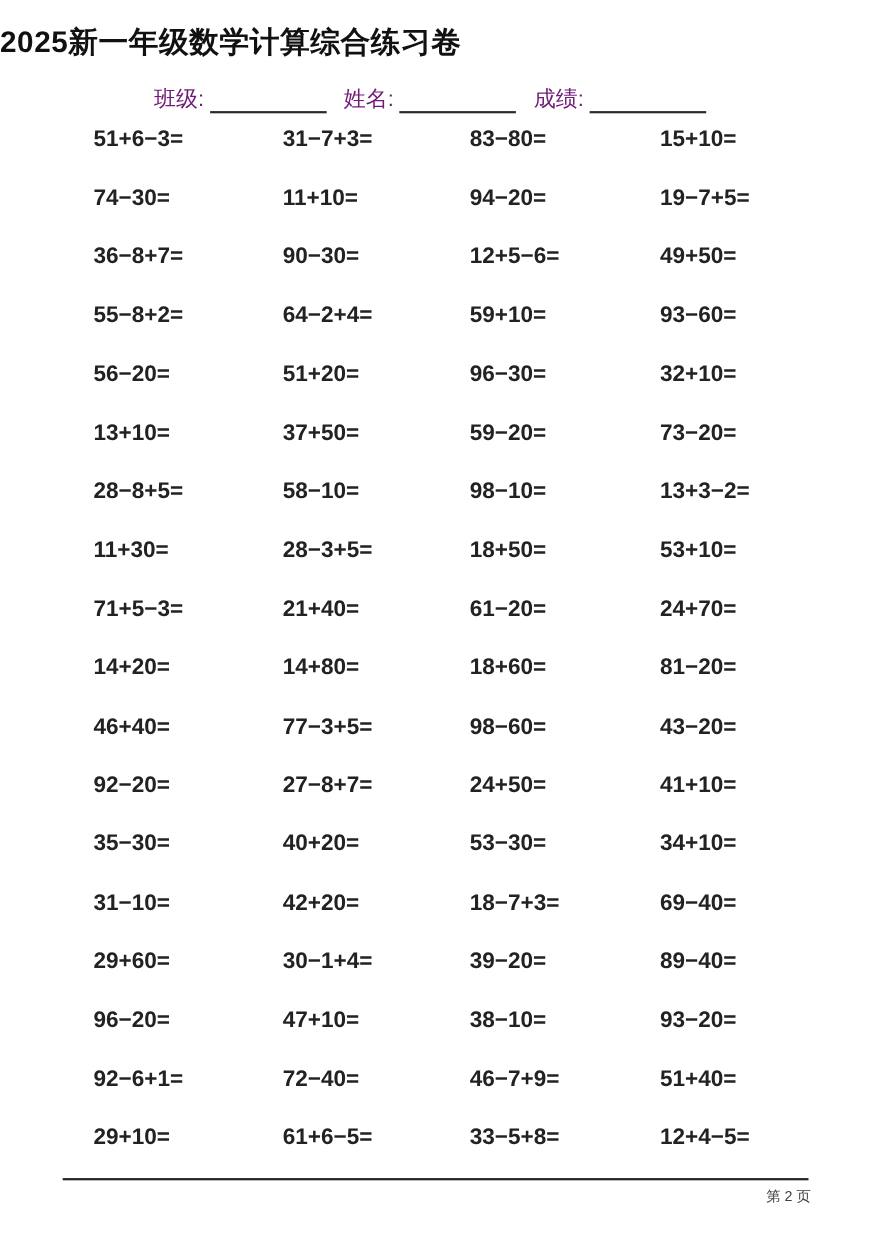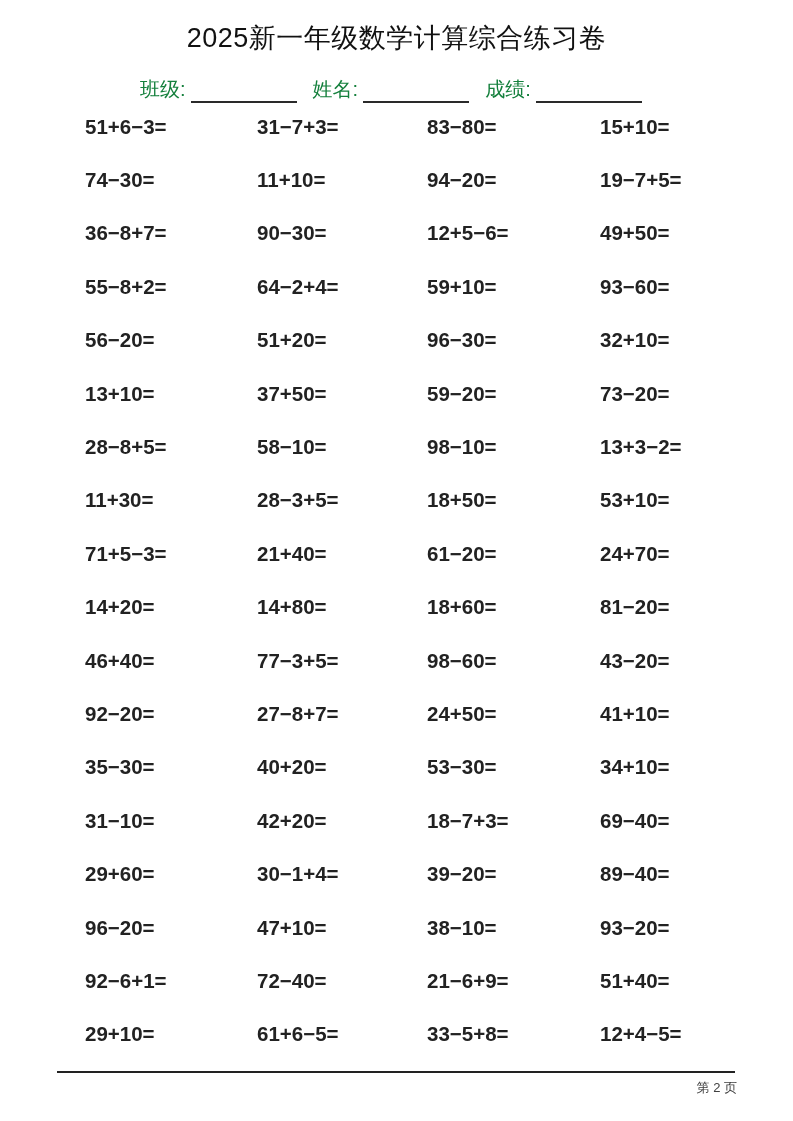--- a/index.html
+++ b/index.html
@@ -13,34 +13,34 @@
     position: relative;
     font-family: "Liberation Sans", sans-serif;
     color: #1c1c1c;
     overflow: hidden;
   }
   .title {
     position: absolute;
     top: 20px;
     left: 0;
     width: 100%;
-    text-align: center;
+    text-align: left;
     font-size: 27px;
-    font-weight: normal;
+    font-weight: bold;
     color: #111111;
     letter-spacing: 0.5px;
   }
   .info-row {
     position: absolute;
     top: 76px;
     left: 140px;
     display: flex;
     align-items: flex-end;
     font-size: 20px;
-    color: #15803d;
+    color: #701a75;
   }
   .info-field {
     display: flex;
     align-items: flex-end;
     margin-right: 16px;
   }
   .info-label {
     white-space: nowrap;
   }
   .blank-line {
@@ -163,21 +163,21 @@
     <div class="cell">29+60=</div>
     <div class="cell">30−1+4=</div>
     <div class="cell">39−20=</div>
     <div class="cell">89−40=</div>
     <div class="cell">96−20=</div>
     <div class="cell">47+10=</div>
     <div class="cell">38−10=</div>
     <div class="cell">93−20=</div>
     <div class="cell">92−6+1=</div>
     <div class="cell">72−40=</div>
-    <div class="cell">21−6+9=</div>
+    <div class="cell">46−7+9=</div>
     <div class="cell">51+40=</div>
     <div class="cell">29+10=</div>
     <div class="cell">61+6−5=</div>
     <div class="cell">33−5+8=</div>
     <div class="cell">12+4−5=</div>
   </div>
 
 <div class="footer-line"></div>
 
 <div class="footer-page">第 2 页</div>

